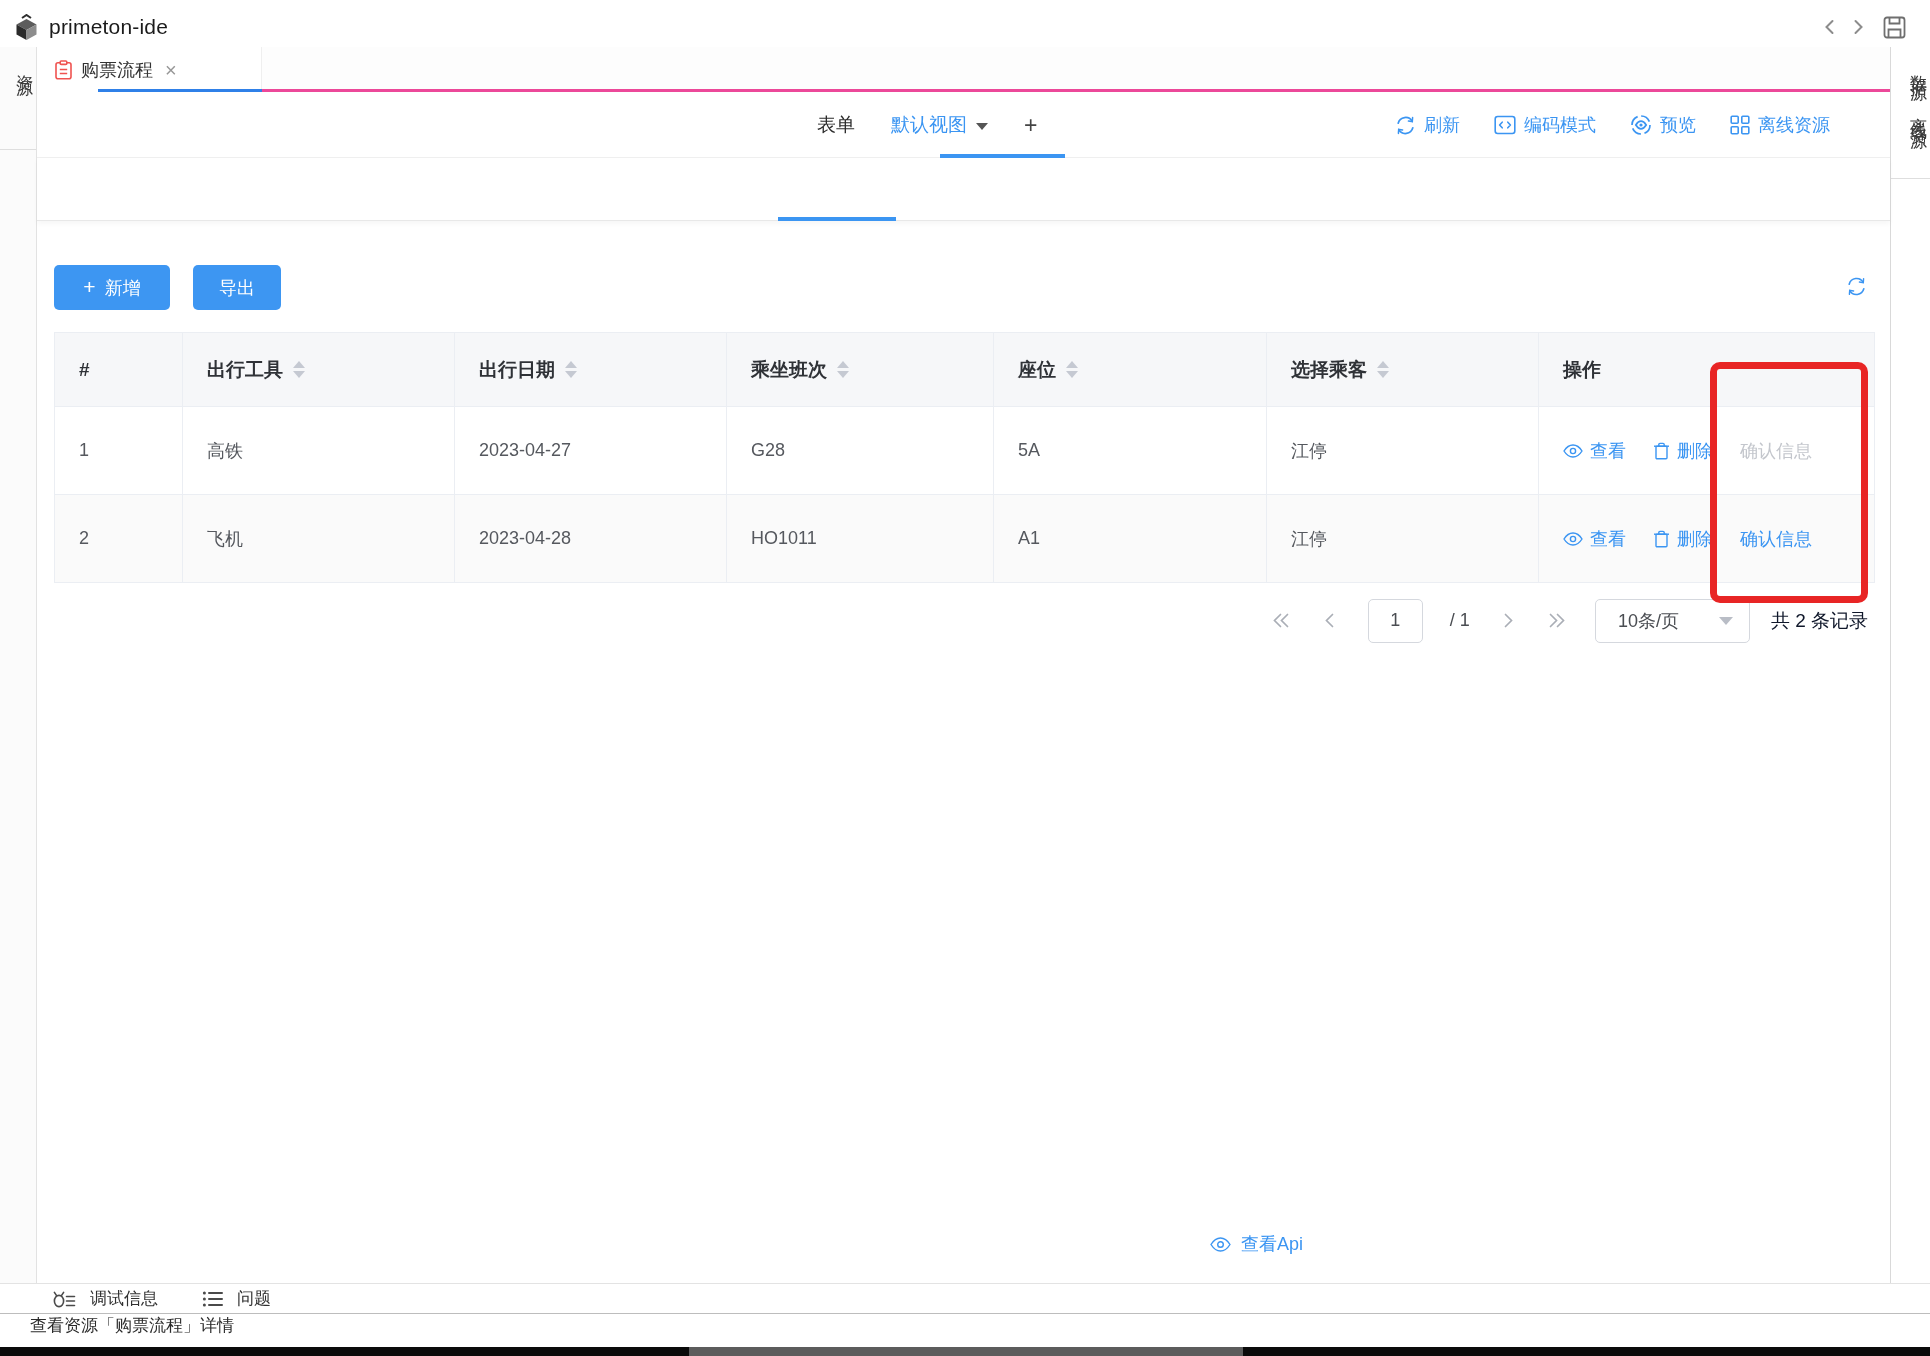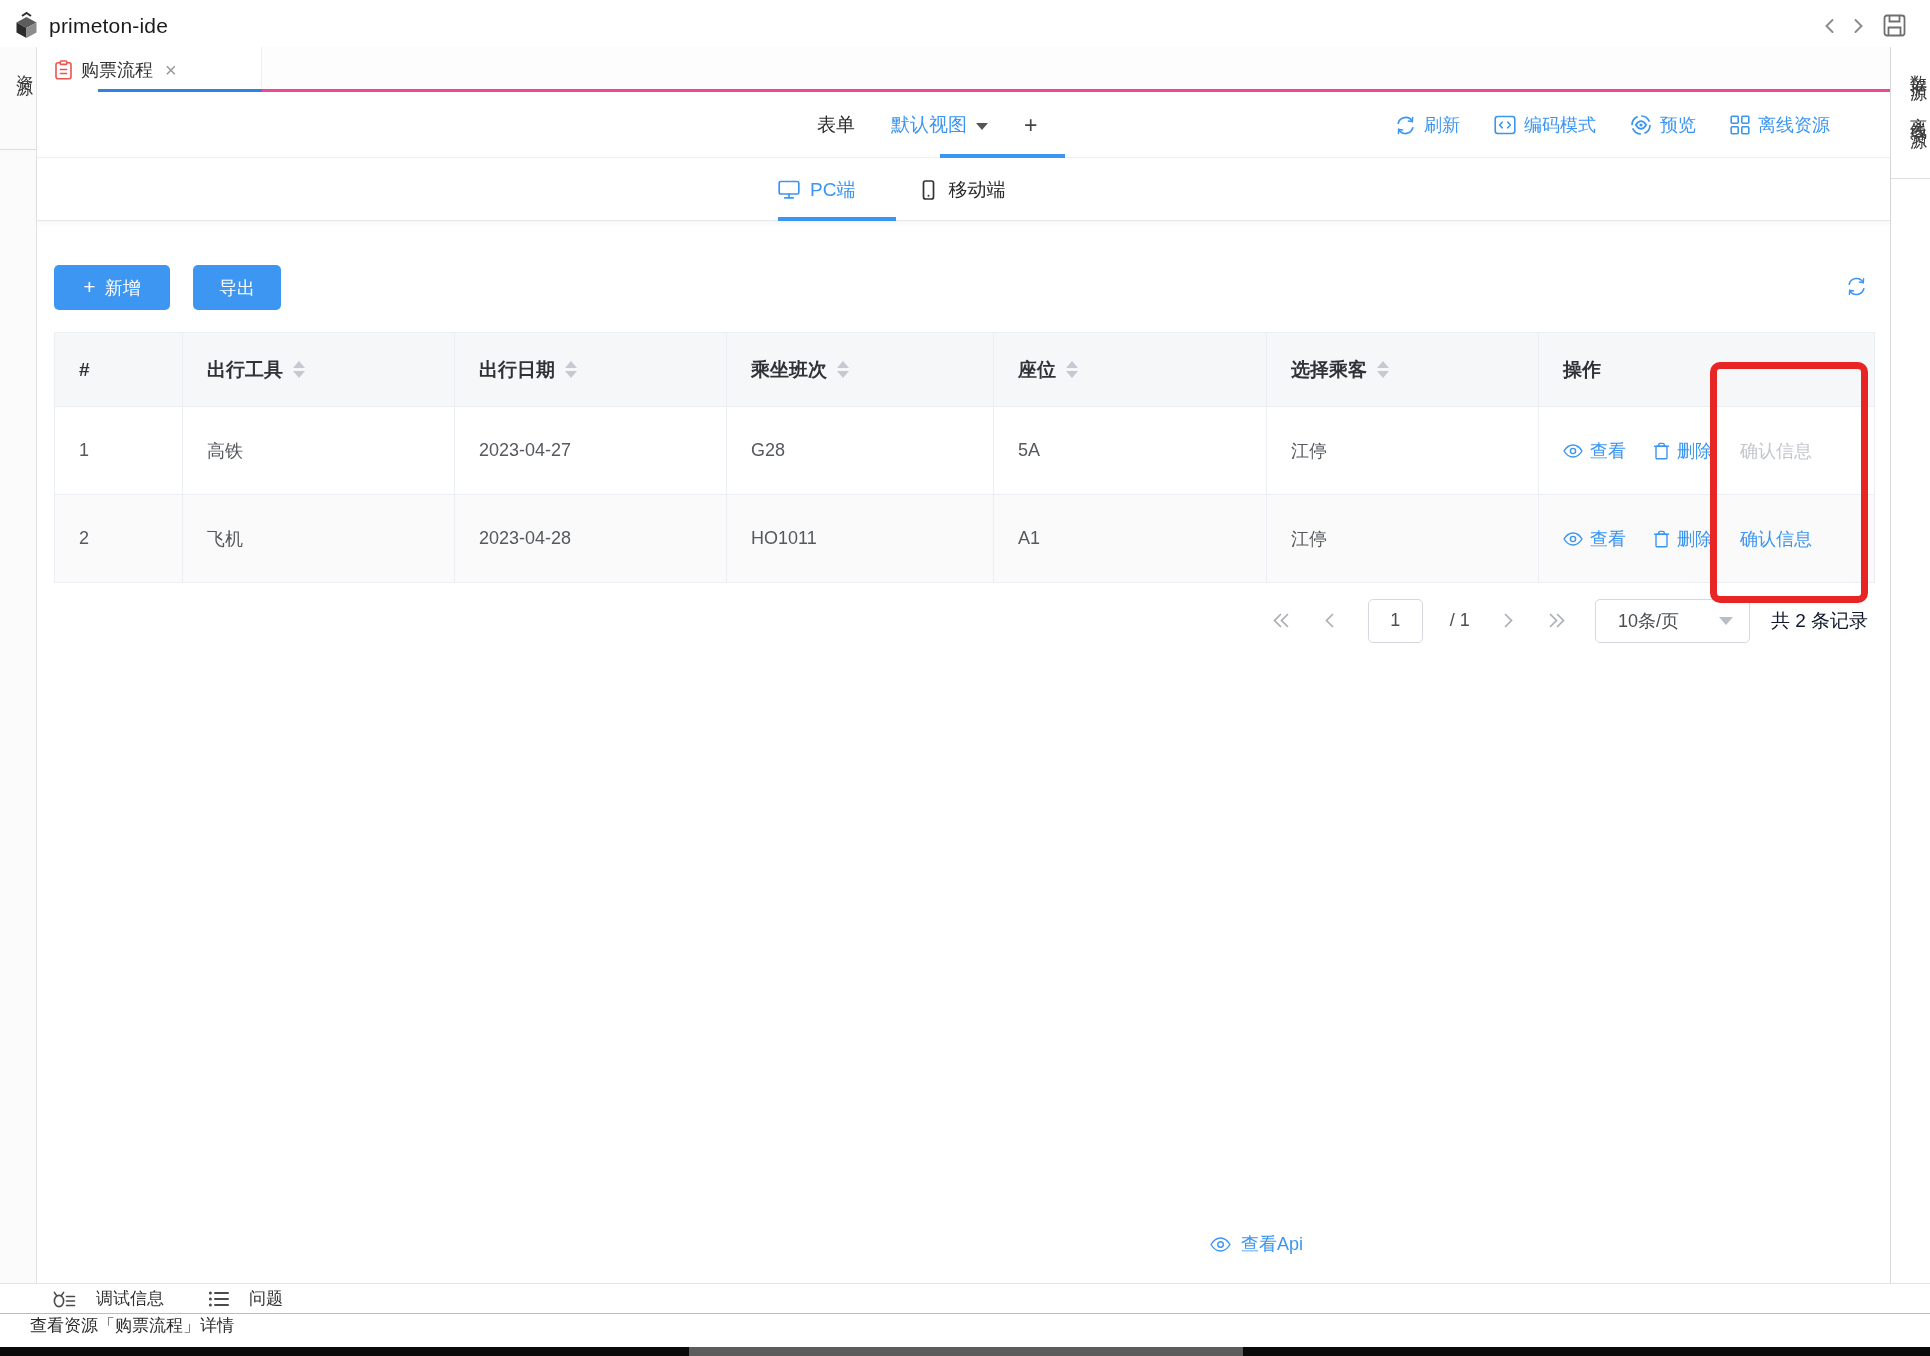--- a/index.html
+++ b/index.html
@@ -2,21 +2,21 @@
 <html><head>
 <meta charset="utf-8">
 <style>
   * { margin:0; padding:0; box-sizing:border-box; }
   html,body { width:1930px; height:1356px; background:#fff;
     font-family:"Liberation Sans","DejaVu Sans",sans-serif; color:#333; }
   .app { position:relative; width:1930px; height:1356px; overflow:hidden; background:#fff; }
 
   
   .topbar { position:absolute; left:0; top:0; width:1930px; height:56px; background:#fff;
-    border-bottom:5px solid #f97316; display:flex; align-items:center; }
+    border-bottom:2px solid #f97316; display:flex; align-items:center; }
   .topbar .logo { margin-left:13px; display:flex; align-items:center; }
   .topbar .title { margin-left:9px; font-size:21px; font-weight:500; color:#1b1b1b; letter-spacing:.2px; }
   .topbar .spacer { flex:1; }
   .nav-ic { display:flex; align-items:center; justify-content:center; width:28px; height:28px; cursor:pointer; }
   .topbar .save { margin:0 22px 0 8px; }
 
   
   .vstrip { position:absolute; top:47px; height:1236px; background:#fbfbfb; }
   .vstrip.left  { left:0; width:37px; border-right:1px solid #e2e2e2; }
   .vstrip.right { right:0; width:40px; background:#fff; border-left:1px solid #d9d9d9; }
@@ -98,21 +98,21 @@
     border-top:8px solid #b9bdc6; }
   .pg-count { font-size:19px; color:#0f172a; margin-left:-6px; }
 
   
   .api-link { position:absolute; left:1210px; top:1232px; display:flex; align-items:center; gap:10px;
     color:#3b95f2; font-size:18px; cursor:pointer; }
 
   
   .bottombar { position:absolute; left:0; top:1283px; width:1930px; height:30px; background:#fff;
     border-top:1px solid #e3e3e3; display:flex; align-items:center; }
-  .bitem { display:flex; align-items:center; gap:20px; font-size:17px; color:#303030; cursor:pointer; }
+  .bitem { display:flex; align-items:center; gap:14px; font-size:17px; color:#303030; cursor:pointer; }
   .bitem.debug { margin-left:52px; }
   .bitem.problems { margin-left:44px; }
   .statusbar { position:absolute; left:0; top:1313px; width:1930px; height:34px; background:#fff;
     border-top:1px solid #bdbdbd; display:flex; align-items:flex-start; }
   .statusbar .stext { margin-left:30px; font-size:17px; color:#2b2b2b; }
   .blackstrip { position:absolute; left:0; top:1347px; width:1930px; height:9px; background:#0a0a0a; }
   .blackstrip .seg { position:absolute; left:689px; top:0; width:554px; height:9px; background:#5c5c5c; }
 
   svg { display:block; }
 </style>
@@ -221,41 +221,20 @@
           <rect x="11.8" y="1.2" width="7" height="7" rx="1"></rect>
           <rect x="1.2" y="11.8" width="7" height="7" rx="1"></rect>
           <rect x="11.8" y="11.8" width="7" height="7" rx="1"></rect>
         </svg>
         <span>离线资源</span>
       </span>
     </div>
   </div>
 
   <div class="devrow">
-    <div class="devtabs">
-      <span class="dtab active">
-        <span>
-          <svg width="22" height="20" viewBox="0 0 22 20" fill="none" stroke="#3b95f2" stroke-width="1.7" stroke-linecap="round">
-            <rect x="1.2" y="1.5" width="19.6" height="12.5" rx="1.6"></rect>
-            <path d="M11 14 v3.2"></path>
-            <path d="M6.8 17.8 h8.4"></path>
-          </svg>
-        </span>
-        <span>PC端</span>
-      </span>
-      <span class="dtab">
-        <span>
-          <svg width="19" height="20" viewBox="0 0 19 20" fill="none" stroke="#333" stroke-width="1.7">
-            <rect x="4.5" y="1" width="10" height="18" rx="2"></rect>
-            <circle cx="9.5" cy="15.8" r="1" fill="#333" stroke="none"></circle>
-          </svg>
-        </span>
-        <span>移动端</span>
-      </span>
-    </div>
     <span class="dev-ink"></span>
   </div>
 
   <button class="btn add">
     <span class="plus">+</span>
     <span>新增</span>
   </button>
   <button class="btn export">
     <span>导出</span>
   </button>

